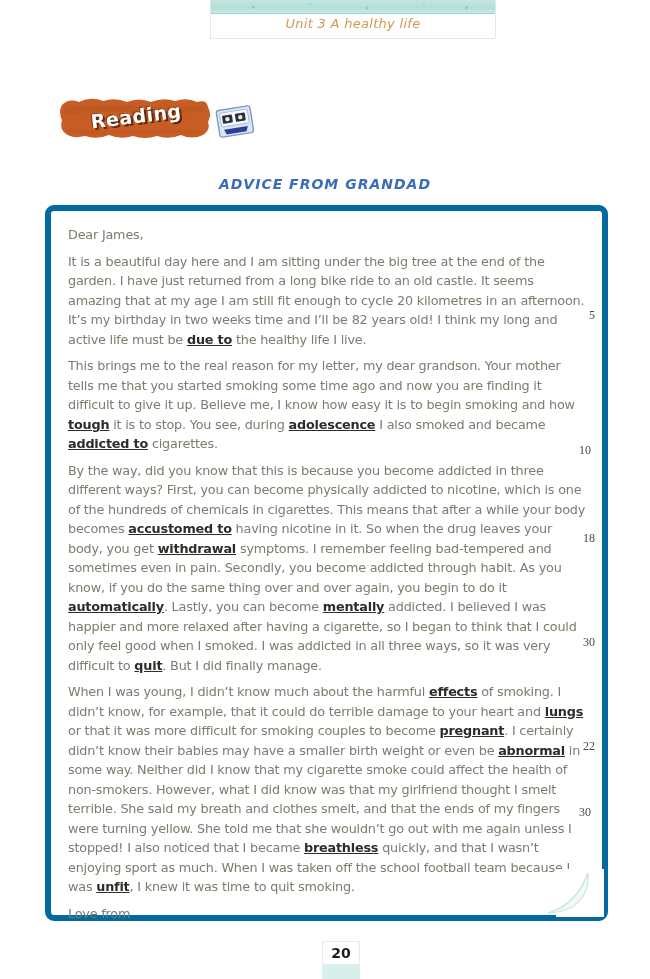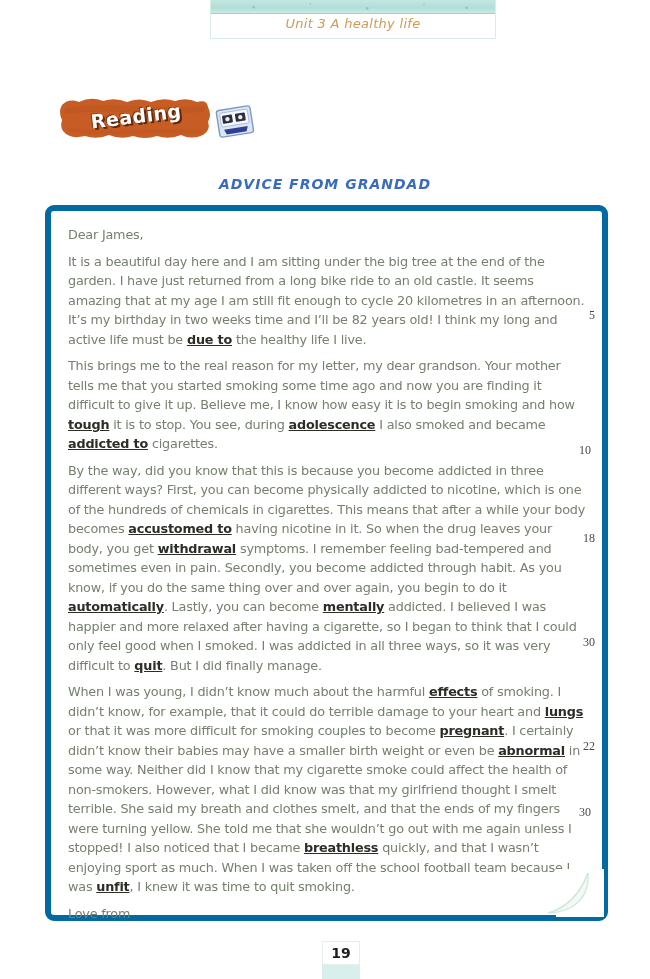--- a/index.html
+++ b/index.html
@@ -176,16 +176,16 @@
 
     <div class="curl">
       <svg width="62" height="62" viewBox="0 0 62 62">
         <rect x="14" y="14" width="48" height="48" fill="#ffffff"></rect>
         <path d="M6,58 Q34,50 46,18 Q48,40 30,52 Q18,58 6,58 Z" fill="#f2faf6" stroke="#cfe7d8" stroke-width="1.2"></path>
         <path d="M6,58 Q34,50 46,18" fill="none" stroke="#cfe7d8" stroke-width="1.2"></path>
       </svg>
     </div>
   </div>
 
-  <div class="page-num-box">19</div>
+  <div class="page-num-box">20</div>
   <div class="page-num-band"></div>
 
 </div>
 
 </body></html>

